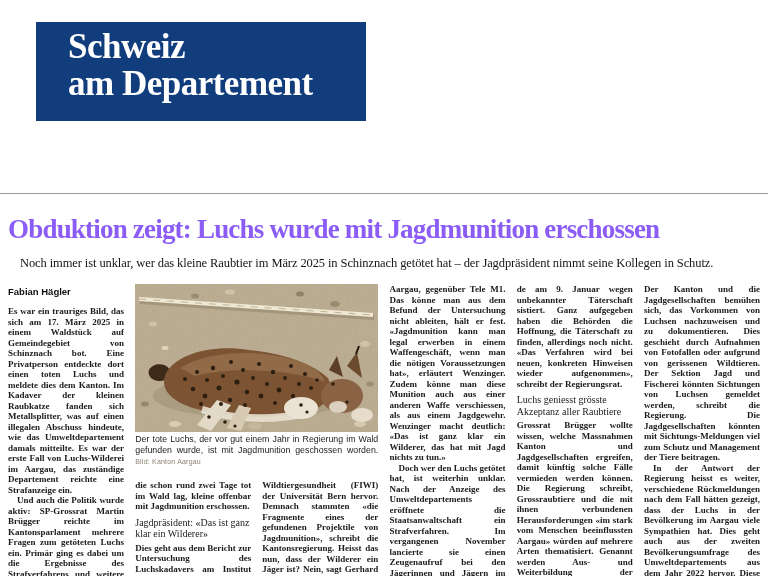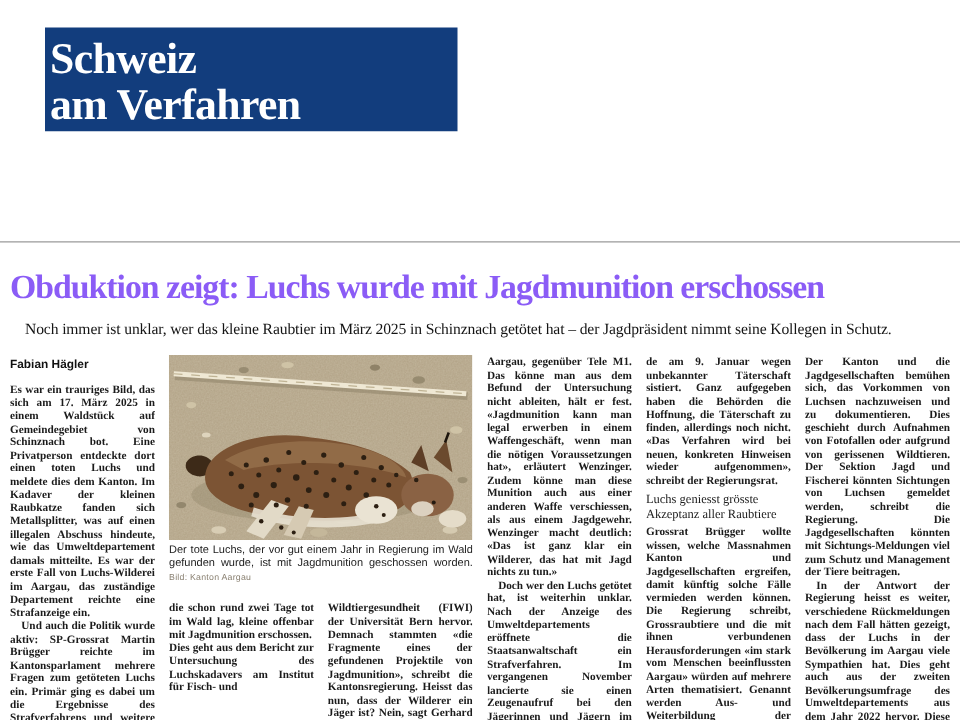--- a/index.html
+++ b/index.html
@@ -3,25 +3,25 @@
 <meta charset="utf-8">
 <style>
   html,body{margin:0;padding:0;}
   body{
     width:768px;height:576px;overflow:hidden;background:#ffffff;
     font-family:"Liberation Serif","DejaVu Serif",serif;color:#1b1b1b;
     position:relative;
   }
   
   .masthead{
-    position:absolute;left:36px;top:22px;width:330px;height:83px;
+    position:absolute;left:36px;top:22px;width:330px;height:99px;
     background:#123d7d;color:#ffffff;
     font-family:"Liberation Serif","DejaVu Serif",serif;font-weight:bold;
     font-size:35px;line-height:37px;letter-spacing:-0.5px;
-    padding:6px 0 0 4px;box-sizing:border-box;
+    padding:6px 0 0 32px;box-sizing:border-box;
   }
   .rule{
     position:absolute;left:0;top:193px;width:768px;height:1px;background:#9a9a9a;
   }
   .headline{
     position:absolute;left:8px;top:213px;width:760px;
     font-weight:bold;font-size:27px;line-height:32px;letter-spacing:-0.8px;
     white-space:nowrap;color:#8b5cf6;
   }
   .subheadline{
@@ -53,21 +53,21 @@
     font-family:"Liberation Sans","DejaVu Sans",sans-serif;
     font-size:8.8px;line-height:11px;margin:2px 0 0 0;color:#222;text-align:justify;
   }
   .credit{font-size:7px;color:#8a8172;letter-spacing:0.2px;}
 </style>
 </head>
 <body>
 
 <div class="masthead">
   <div>Schweiz</div>
-  <div>am Verfahren</div>
+  <div>am Departement</div>
 </div>
 
 <div class="rule"></div>
 
 <h1 class="headline" style="margin:0;">Obduktion zeigt: Luchs wurde mit Jagdmunition erschossen</h1>
 <div class="subheadline">Noch immer ist unklar, wer das kleine Raubtier im März 2025 in Schinznach getötet hat – der Jagdpräsident nimmt seine Kollegen in Schutz.</div>
 
 <div class="columns">
 
   <div class="col">
@@ -177,20 +177,21 @@
       </svg>
       <figcaption class="caption">
         <span>Der tote Luchs, der vor gut einem Jahr in Regierung im Wald gefunden wurde, ist mit Jagdmunition geschossen worden.</span>
         <span class="credit">Bild: Kanton Aargau</span>
       </figcaption>
     </figure>
     <div class="photo-cols">
       <div class="col">
           <div>
             <div class="blk paragraph">die schon rund zwei Tage tot im Wald lag, kleine offenbar mit Jagdmunition erschossen.</div>
+            <div class="blk subhead">Jagdpräsident: «Das ist ganz klar ein Wilderer»</div>
             <div class="blk paragraph">Dies geht aus dem Bericht zur Untersuchung des Luchskadavers am Institut für Fisch- und</div>
           </div>
         </div>
       <div class="col">
           <div>
             <div class="blk paragraph">Wildtiergesundheit (FIWI) der Universität Bern hervor. Demnach stammten «die Fragmente eines der gefundenen Projektile von Jagdmunition», schreibt die Kantonsregierung. Heisst das nun, dass der Wilderer ein Jäger ist? Nein, sagt Gerhard Wenzinger, Präsident des Vereins Jagd</div>
           </div>
         </div>
     </div>
   </div>

